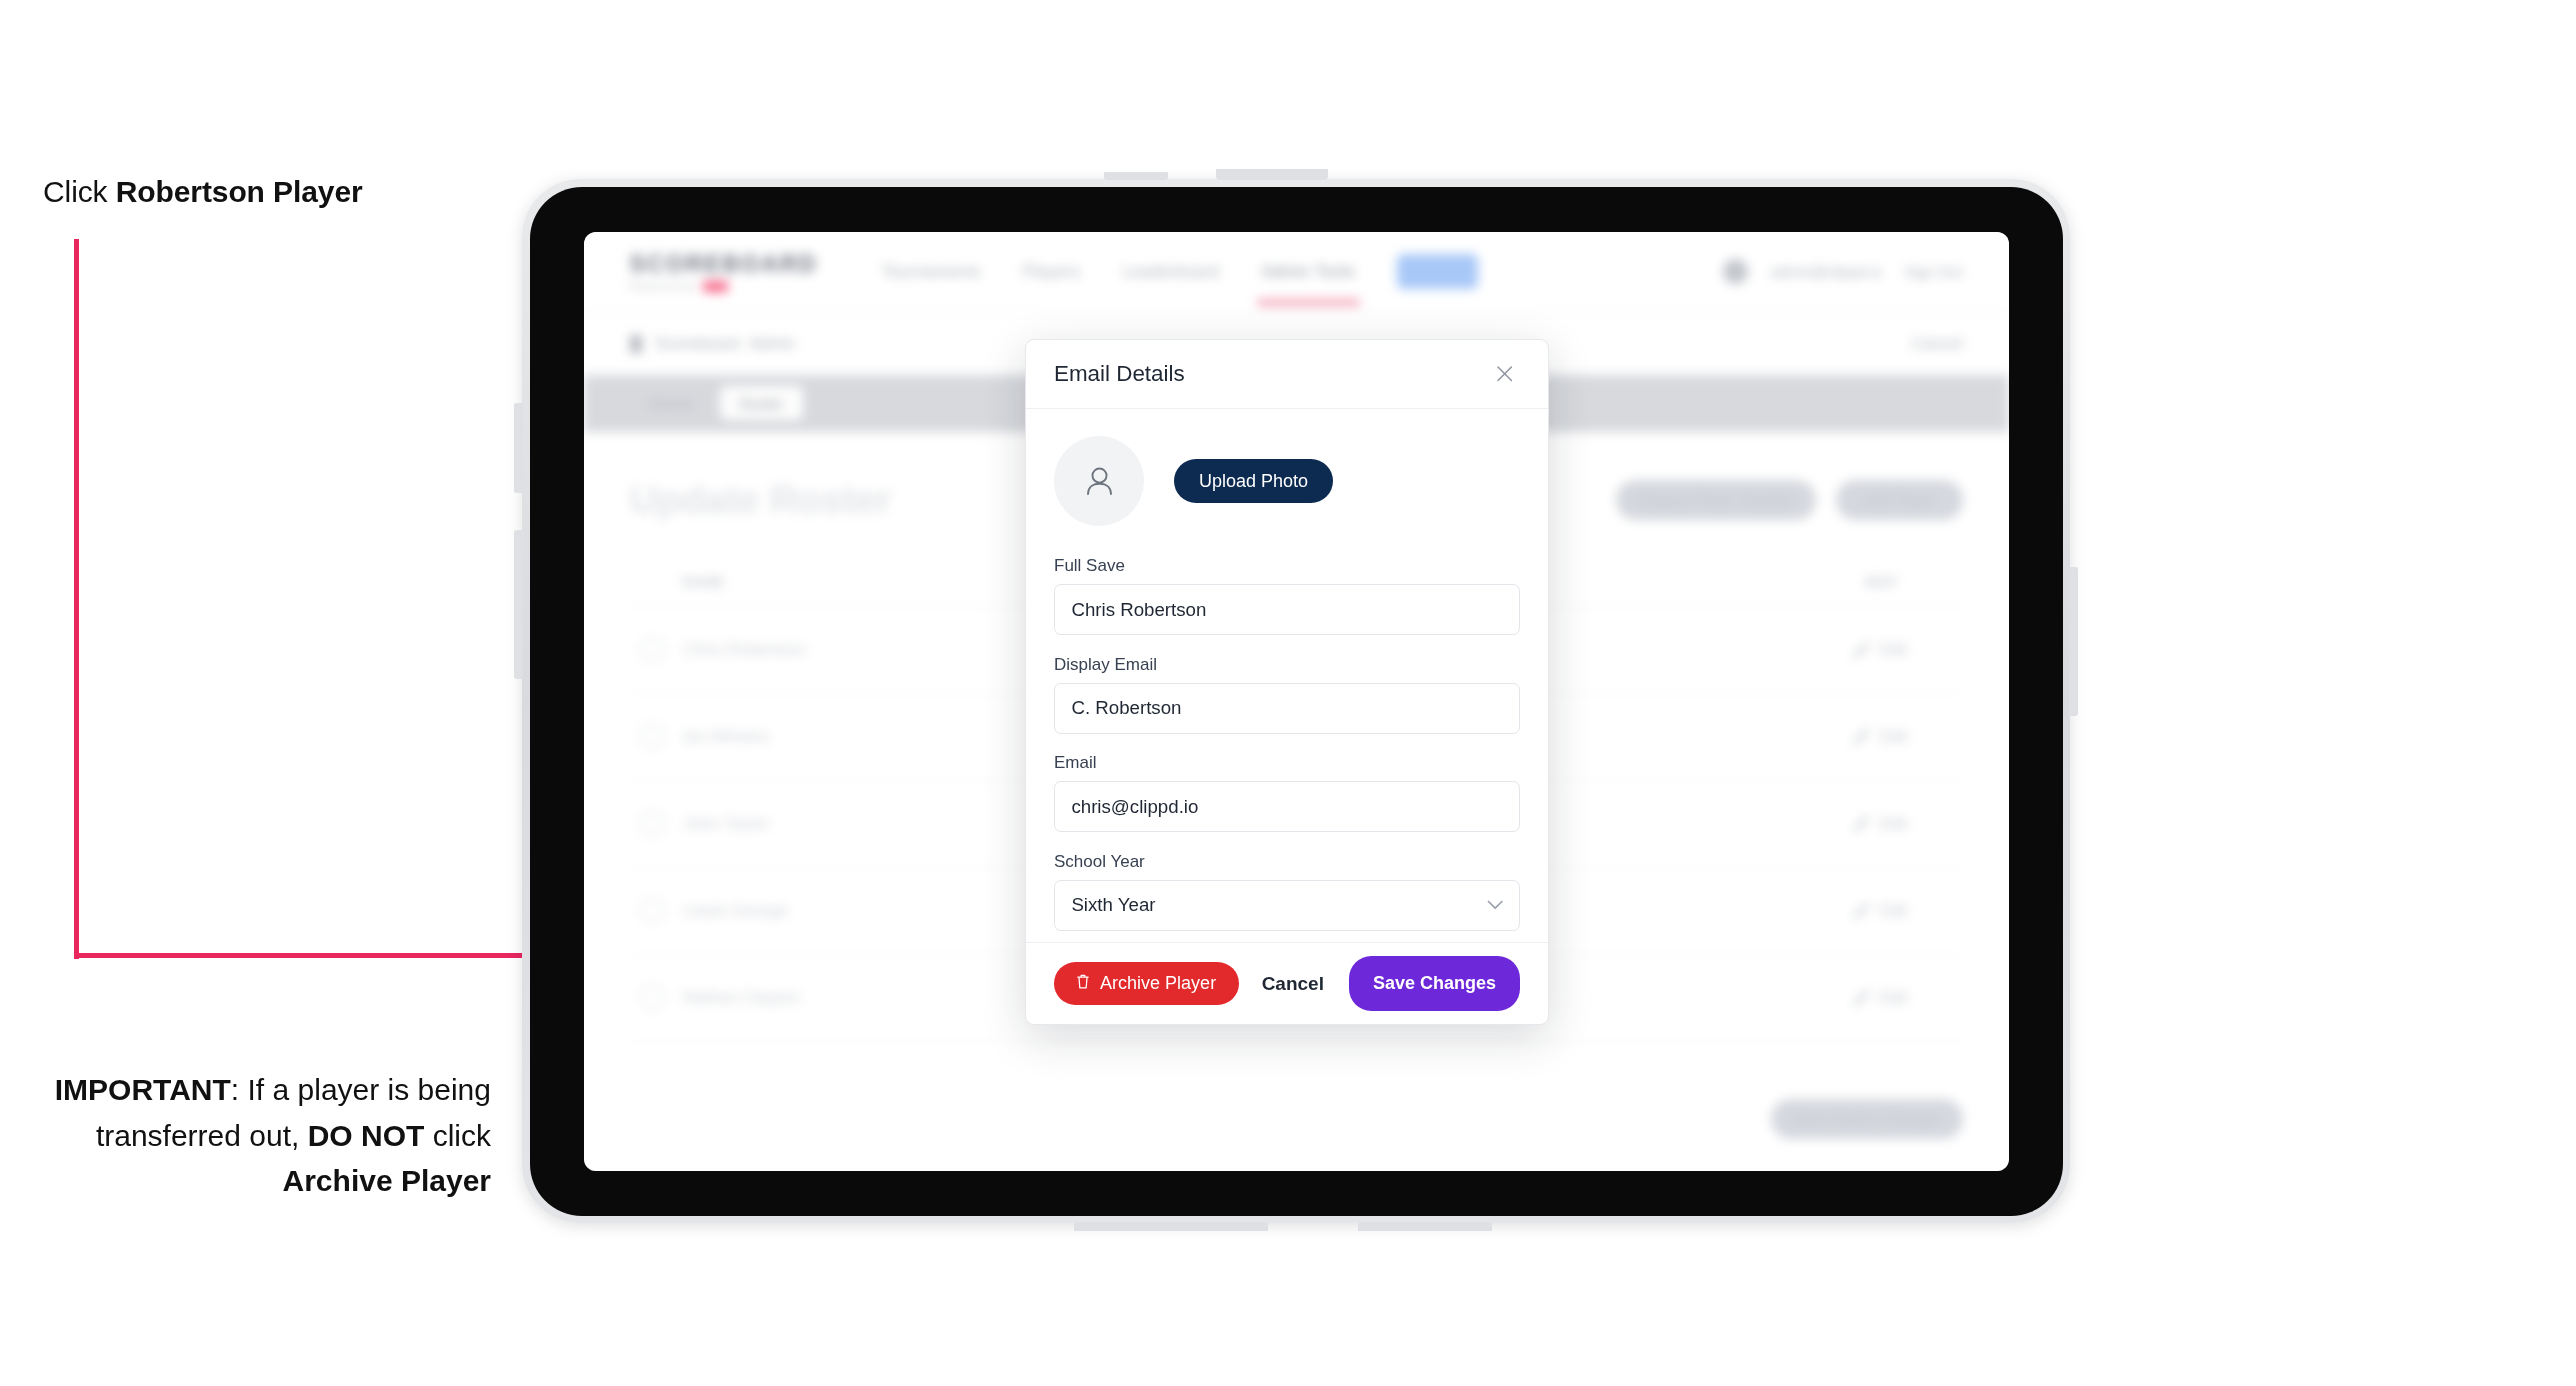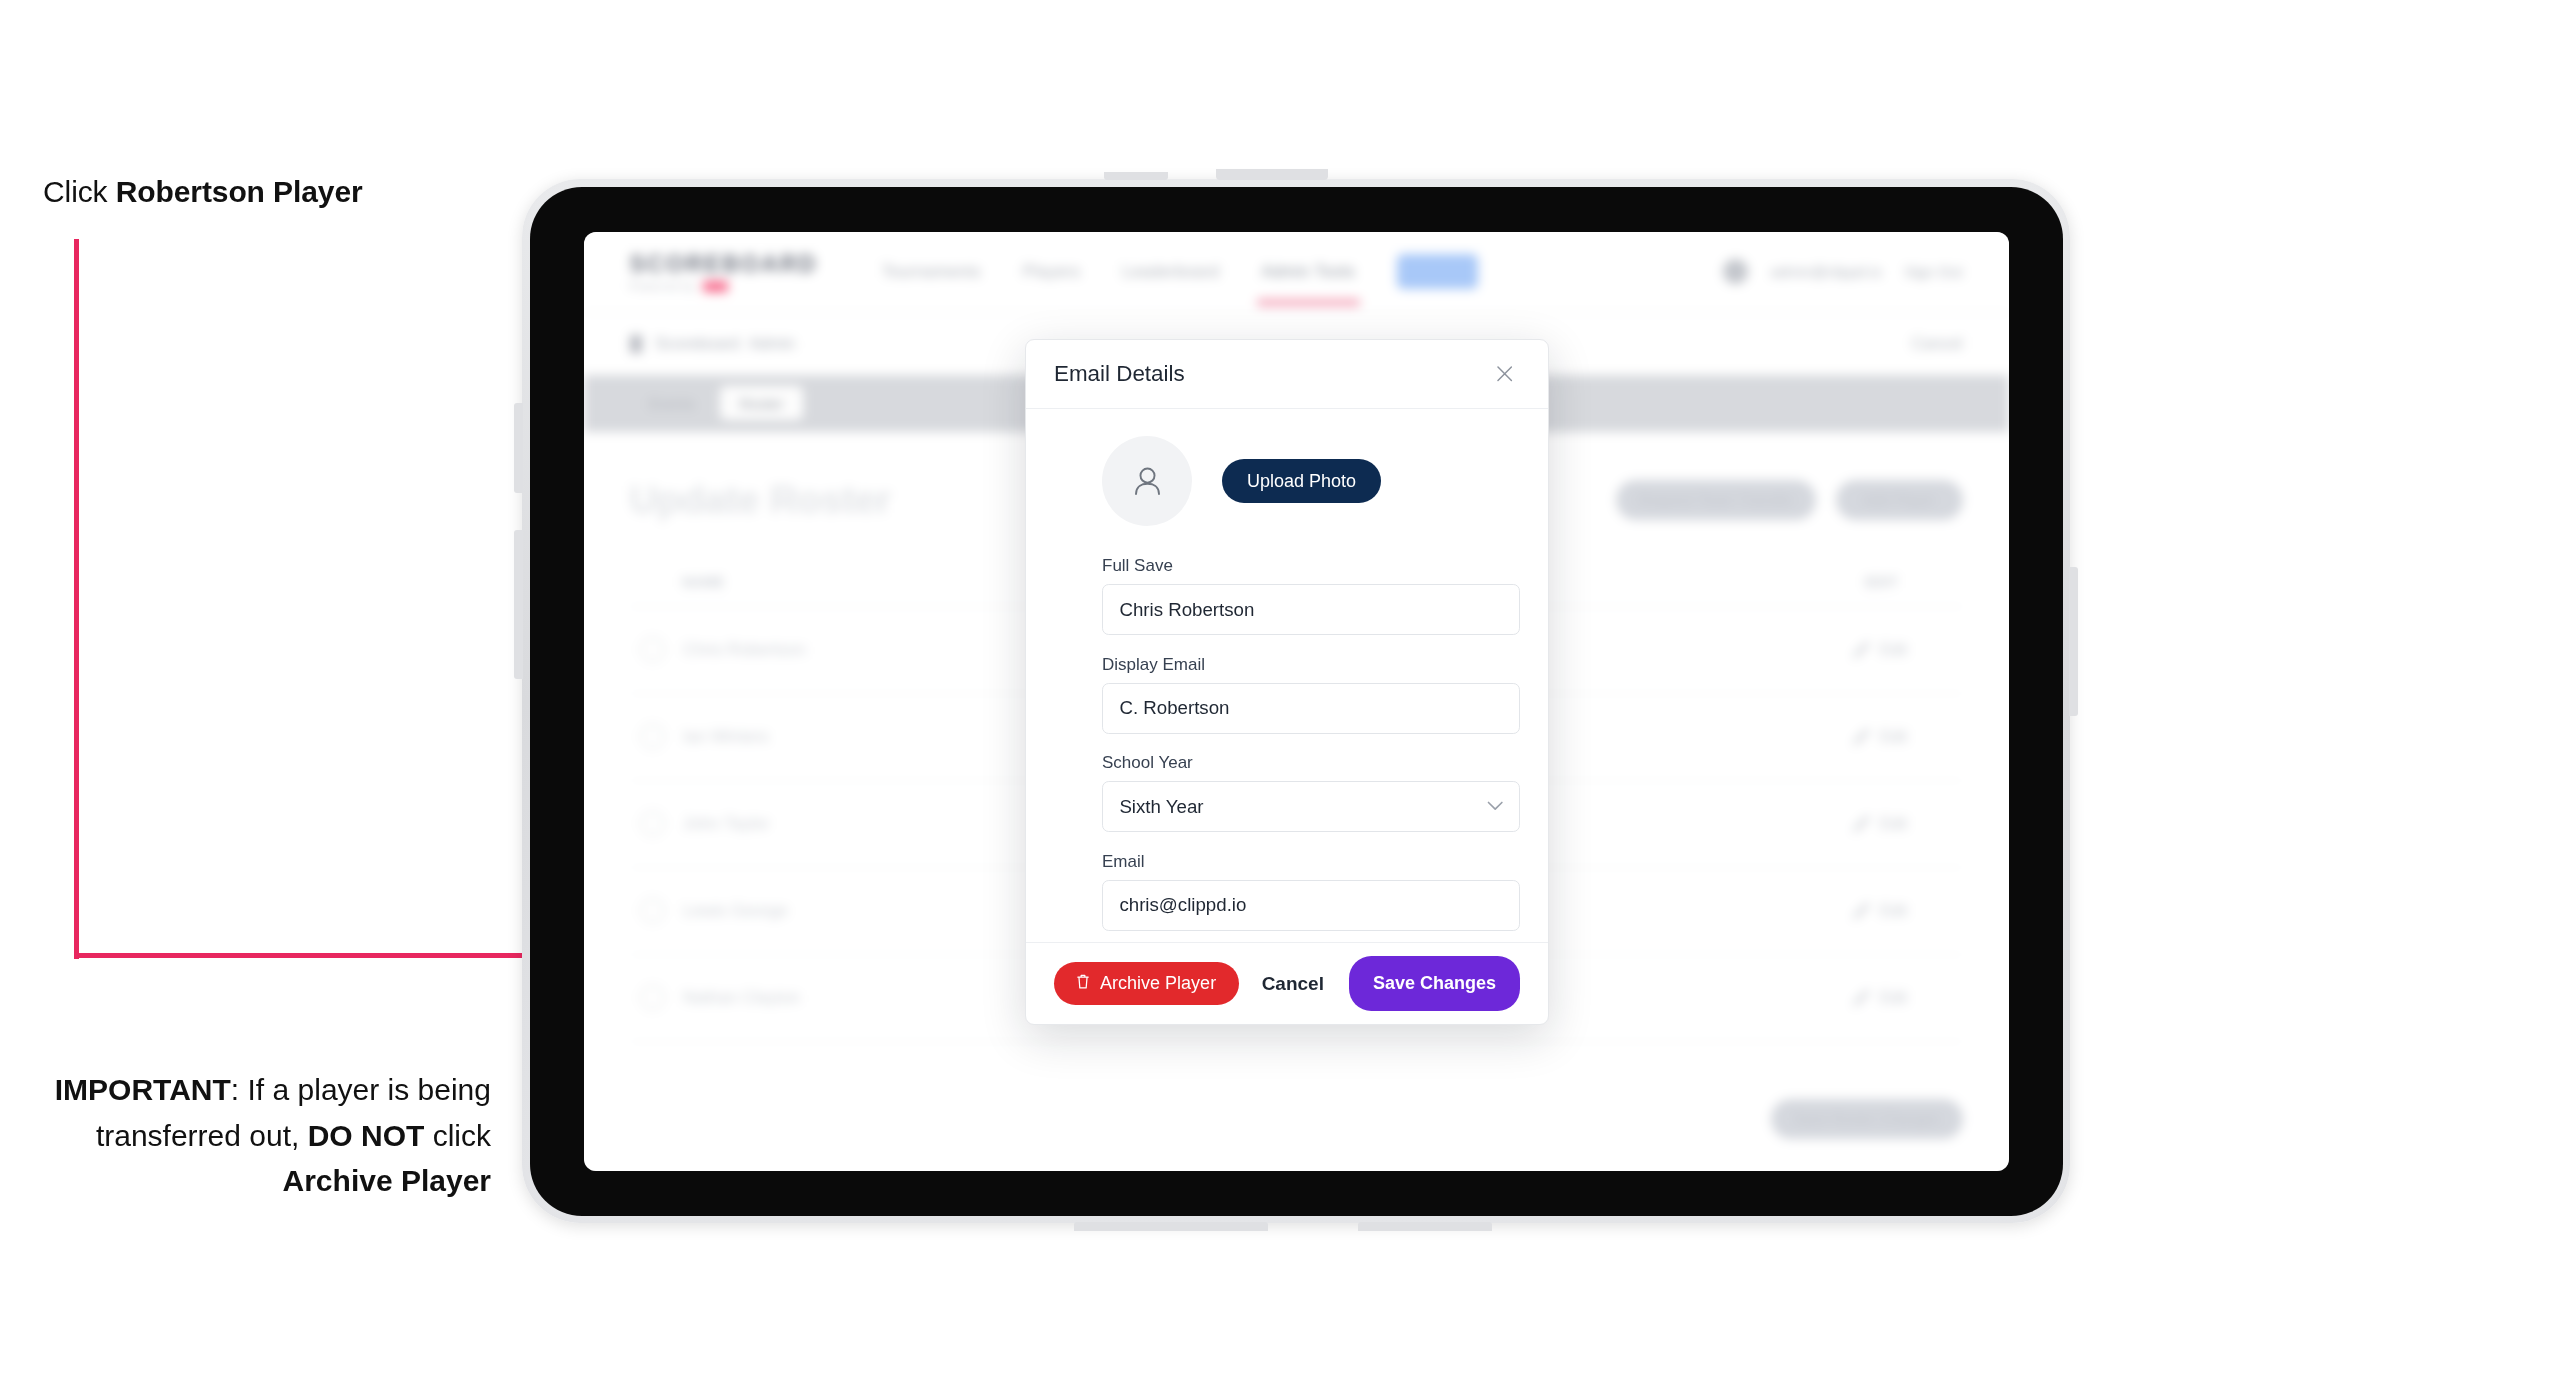--- a/index.html
+++ b/index.html
@@ -162,21 +162,21 @@
   }
   .modal-head {
     height: 69px; display: flex; align-items: center;
     padding: 0 28px; border-bottom: 0.7px solid #edeff2; flex: 0 0 auto;
   }
   .modal-title { font-size: 22.4px; color: #1f2733; }
   .modal-x {
     margin-left: auto; width: 30px; height: 30px;
     display: flex; align-items: center; justify-content: center;
   }
-  .modal-body { flex: 1 1 auto; padding: 27px 28px 21px 28px; overflow: hidden; margin-left: 48px; }
+  .modal-body { flex: 1 1 auto; padding: 27px 28px 21px 28px; overflow: hidden; }
 
   .photo-row { display: flex; align-items: center; gap: 30px; margin-bottom: 30px; }
   .avatar-circle {
     width: 90px; height: 90px; border-radius: 50%; background: #f2f3f5;
     display: flex; align-items: center; justify-content: center; flex: 0 0 auto;
   }
   .btn-upload {
     background: #0d2b51; color: #fff; border: none;
     font-size: 18px; padding: 11.2px 25px; border-radius: 22.4px;
     font-family: inherit; cursor: pointer;
@@ -375,37 +375,37 @@
       </div>
 
       <div class="field">
         <label class="field-label">Full Save</label>
         <input class="field-input" type="text" value="Chris Robertson" style="">
       </div>
 
       <div class="field">
         <label class="field-label">Display Email</label>
         <input class="field-input" type="text" value="C. Robertson" style="">
+      </div>
+
+      <div class="field">
+        <label class="field-label">Email</label>
+        <input class="field-input" type="text" value="chris@clippd.io" style="">
       </div>
 
       <div class="field">
         <label class="field-label">School Year</label>
         <div class="select-wrap">
           <input class="field-input" type="text" readonly="" value="Sixth Year" style="">
           <span class="select-chev">
             <svg width="16.4" height="9.7" viewBox="0 0 22 13">
               <polyline points="2,2 11,11 20,2" fill="none" stroke="#9aa0aa" stroke-width="2.2" stroke-linecap="round" stroke-linejoin="round"></polyline>
             </svg>
           </span>
         </div>
-      </div>
-
-      <div class="field">
-        <label class="field-label">Email</label>
-        <input class="field-input" type="text" value="chris@clippd.io" style="">
       </div>
 
     </div>
 
     <div class="modal-foot">
       <button class="btn-archive">
         <span>
           <svg width="14" height="16.4" viewBox="0 0 19 22">
             <path d="M2.5 5.5 H16.5 M7 5.5 V3 H12 V5.5 M4 5.5 L5.2 20 H13.8 L15 5.5" fill="none" stroke="#ffffff" stroke-width="1.7" stroke-linecap="round" stroke-linejoin="round"></path>
           </svg>

